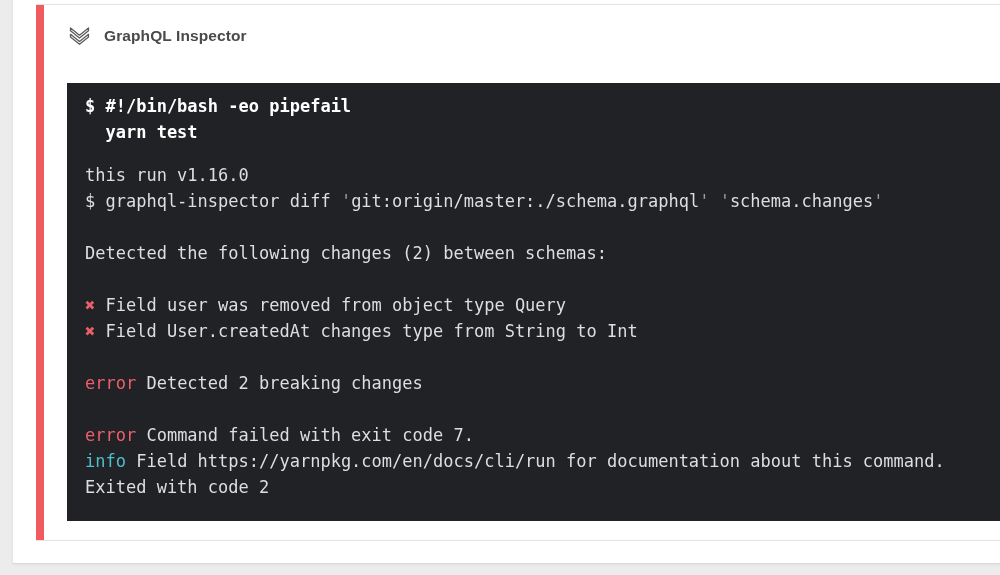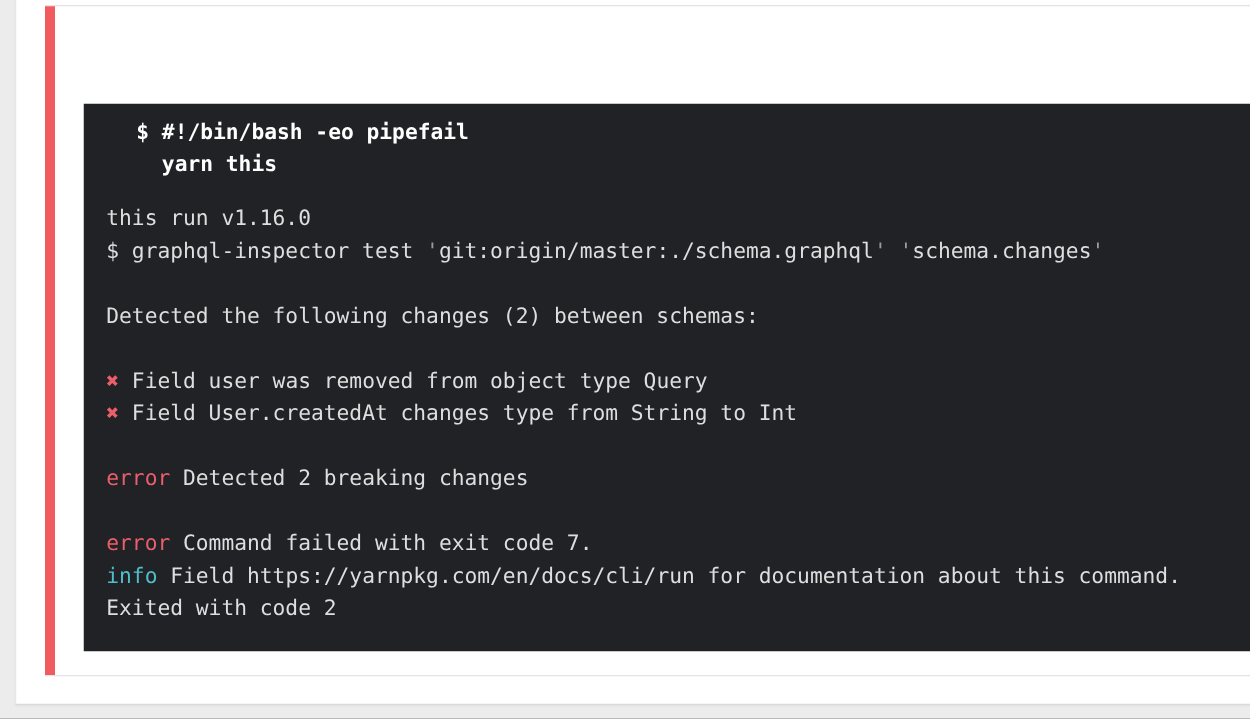--- a/index.html
+++ b/index.html
@@ -42,43 +42,52 @@
     position:absolute; left:31px; top:78px; width:970px; height:438px;
     background:var(--terminal-bg,#212226);
     padding:10px 0 19px 18px;
     font-family:"DejaVu Sans Mono", monospace;
     font-size:17px; line-height:26px;
     color:var(--term-default,#dedede);
     overflow:hidden;
   }
   .term-line { height:26px; white-space:pre; }
   .term-line.bold { font-weight:bold; }
-  .term-line.bold .c-default, .term-line.bold span { color:var(--term-bright,#fff);margin-left:24px; }
+  .term-line.bold .c-default, .term-line.bold span { color:var(--term-bright,#fff); }
   .term-line.gap { height:17px; }
   .term-line.blank { height:26px; }
   .c-default { color:var(--term-default,#dedede); }
   .c-bright { color:var(--term-bright,#ffffff); }
   .c-dim { color:var(--term-dim,#9c9c9c); }
   .c-red { color:var(--term-red,#ea5f6b); }
   .c-cyan { color:var(--term-cyan,#4fbecb);text-align:center; }
 </style>
 </head>
 <body>
 
 <div class="card">
   <section class="step">
     <div class="accent"></div>
 
+    <div class="step-header">
+      <span class="chev">
+        <svg viewBox="0 0 22 20" fill="none" xmlns="http://www.w3.org/2000/svg">
+          <path d="M2 2 L11 9.2 L20 2 L20 4.8 L11 12 L2 4.8 Z" stroke="#5c5c5c" stroke-width="1.3" stroke-linejoin="round"></path>
+          <path d="M2 8.3 L11 15.5 L20 8.3 L20 11.1 L11 18.3 L2 11.1 Z" stroke="#5c5c5c" stroke-width="1.3" stroke-linejoin="round"></path>
+        </svg>
+      </span>
+      <span class="step-title">GraphQL Inspector</span>
+    </div>
 
     <div class="terminal">
         <div class="term-line bold"><span class="c-bright">$ #!/bin/bash -eo pipefail</span></div>
-        <div class="term-line bold"><span class="c-bright">  yarn this</span></div>
+        <div class="term-line bold"><span class="c-bright">  yarn test</span></div>
         <div class="term-line gap"></div>
         <div class="term-line"><span class="c-default">this run v1.16.0</span></div>
-        <div class="term-line"><span class="c-default">$ graphql-inspector test </span><span class="c-dim">'</span><span class="c-default">git:origin/master:./schema.graphql</span><span class="c-dim">'</span><span class="c-default"> </span><span class="c-dim">'</span><span class="c-default">schema.changes</span><span class="c-dim">'</span></div>
+        <div class="term-line"><span class="c-default">$ graphql-inspector diff </span><span class="c-dim">'</span><span class="c-default">git:origin/master:./schema.graphql</span><span class="c-dim">'</span><span class="c-default"> </span><span class="c-dim">'</span><span class="c-default">schema.changes</span><span class="c-dim">'</span></div>
         <div class="term-line blank"></div>
         <div class="term-line"><span class="c-default">Detected the following changes (2) between schemas:</span></div>
         <div class="term-line blank"></div>
         <div class="term-line"><span class="c-red">✖</span><span class="c-default"> Field user was removed from object type Query</span></div>
         <div class="term-line"><span class="c-red">✖</span><span class="c-default"> Field User.createdAt changes type from String to Int</span></div>
         <div class="term-line blank"></div>
         <div class="term-line"><span class="c-red">error</span><span class="c-default"> Detected 2 breaking changes</span></div>
         <div class="term-line blank"></div>
         <div class="term-line"><span class="c-red">error</span><span class="c-default"> Command failed with exit code 7.</span></div>
         <div class="term-line"><span class="c-cyan">info</span><span class="c-default"> Field https://yarnpkg.com/en/docs/cli/run for documentation about this command.</span></div>

